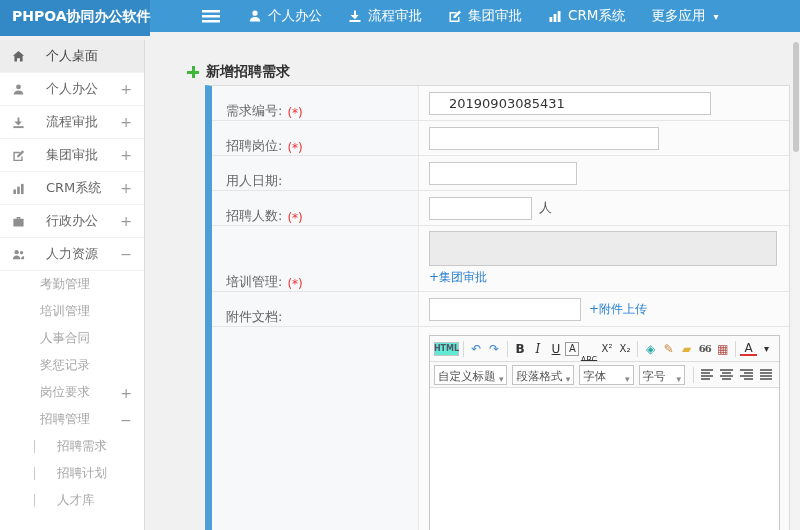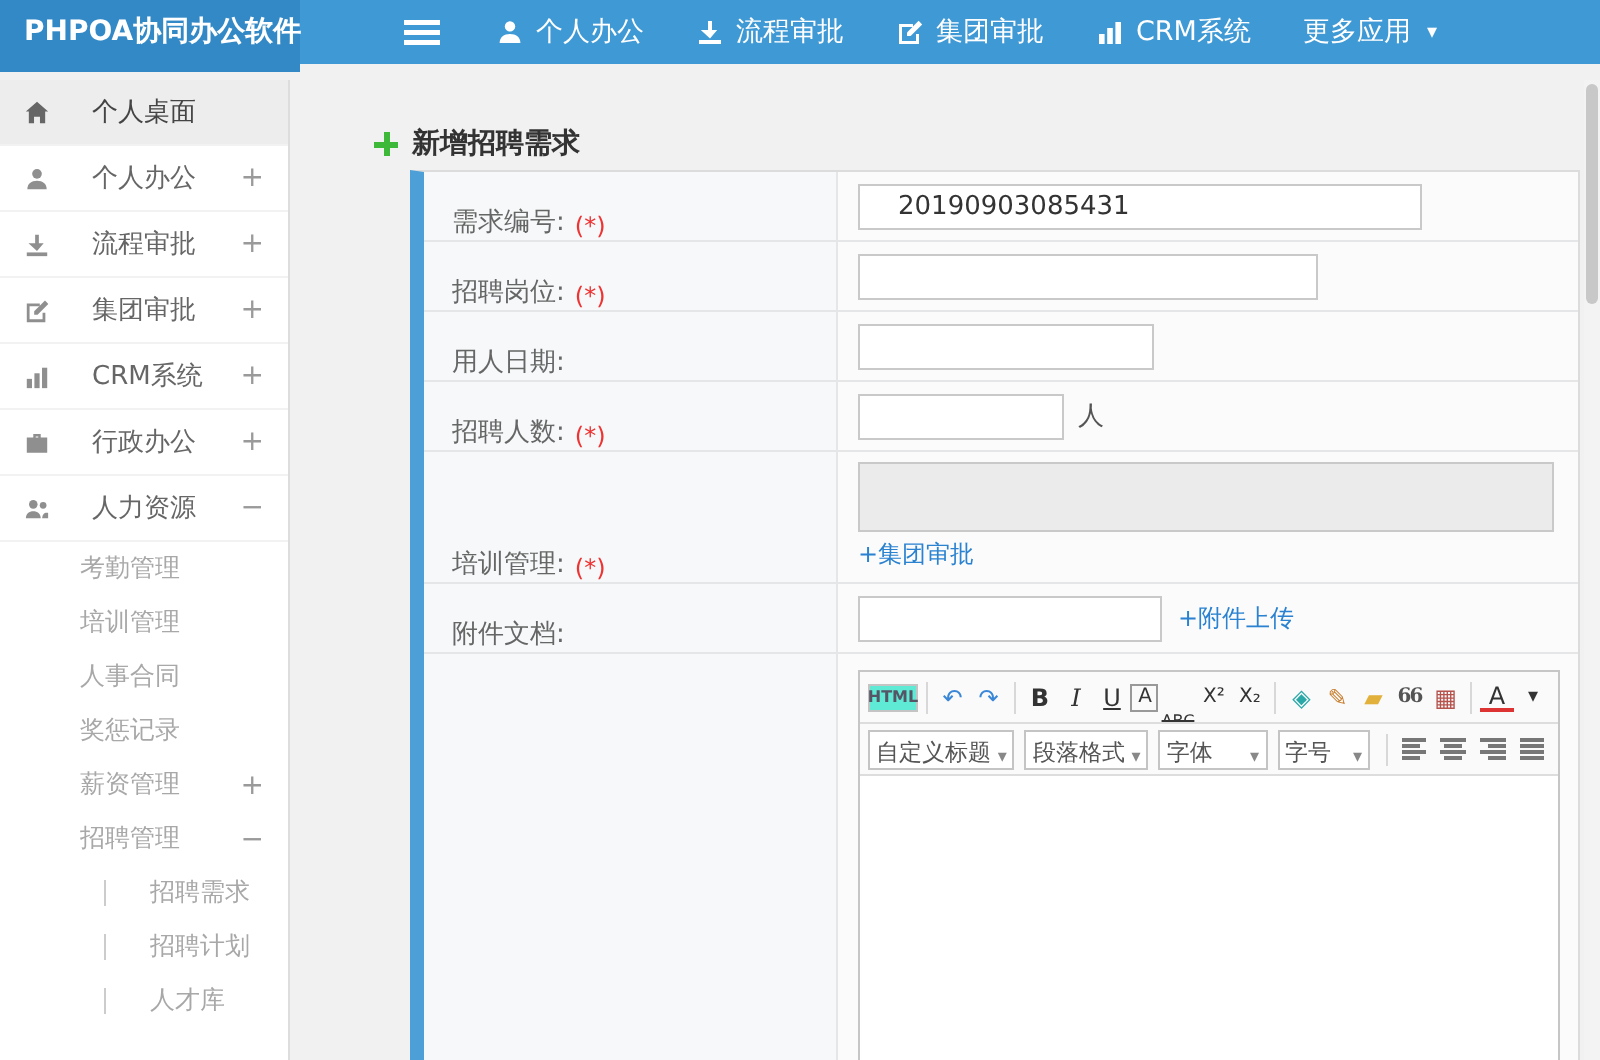--- a/index.html
+++ b/index.html
@@ -30,21 +30,21 @@
   .si { height:33px; display:flex; align-items:center; padding:0 12px 0 12px;
     border-bottom:1px solid #f2f2f2; color:#666; font-size:13px; cursor:pointer; }
   .si.active { background:#ededed; color:#444; }
   .si-ic { width:19px; display:flex; align-items:center; color:#8f8f8f; }
   .si.active .si-ic { color:#666; }
   .si-ic svg { fill:currentColor; }
   .si-lb { flex:1; margin-left:15px; white-space:nowrap; }
   .si-tg { color:#9a9a9a; font-size:14px; padding-left:4px; }
   .si.sub1 { height:27px; padding-left:25px; color:#a8a8a8; font-size:12.5px;
     border-bottom:none; }
-  .si.sub2 { padding-left:52px; }
+  .si.sub2 { padding-left:34px; }
   .tick { border-left:1px solid #ccc; height:13px; margin-right:7px; }
 
   
   .main { position:absolute; top:40px; left:145px; right:0; bottom:0;
     background:#f1f1f1; overflow:hidden; }
   .title-bar { display:flex; align-items:center; gap:7px; padding:19px 0 0 42px;
     height:45px; }
   .plus-ic { width:12px; height:12px; display:inline-block;
     background:
       linear-gradient(#3eb838,#3eb838) 50% 0/3px 12px no-repeat,
@@ -256,21 +256,21 @@
     <div class="si sub1">
       <span class="si-lb">培训管理</span>
     </div>
     <div class="si sub1">
       <span class="si-lb">人事合同</span>
     </div>
     <div class="si sub1">
       <span class="si-lb">奖惩记录</span>
     </div>
     <div class="si sub1">
-      <span class="si-lb">薪资管理</span>
+      <span class="si-lb">岗位要求</span>
       <span class="si-tg">+</span>
     </div>
     <div class="si sub1">
       <span class="si-lb">招聘管理</span>
       <span class="si-tg">−</span>
     </div>
     <div class="si sub1 sub2">
       <span class="tick"></span>
       <span class="si-lb">招聘需求</span>
     </div>

